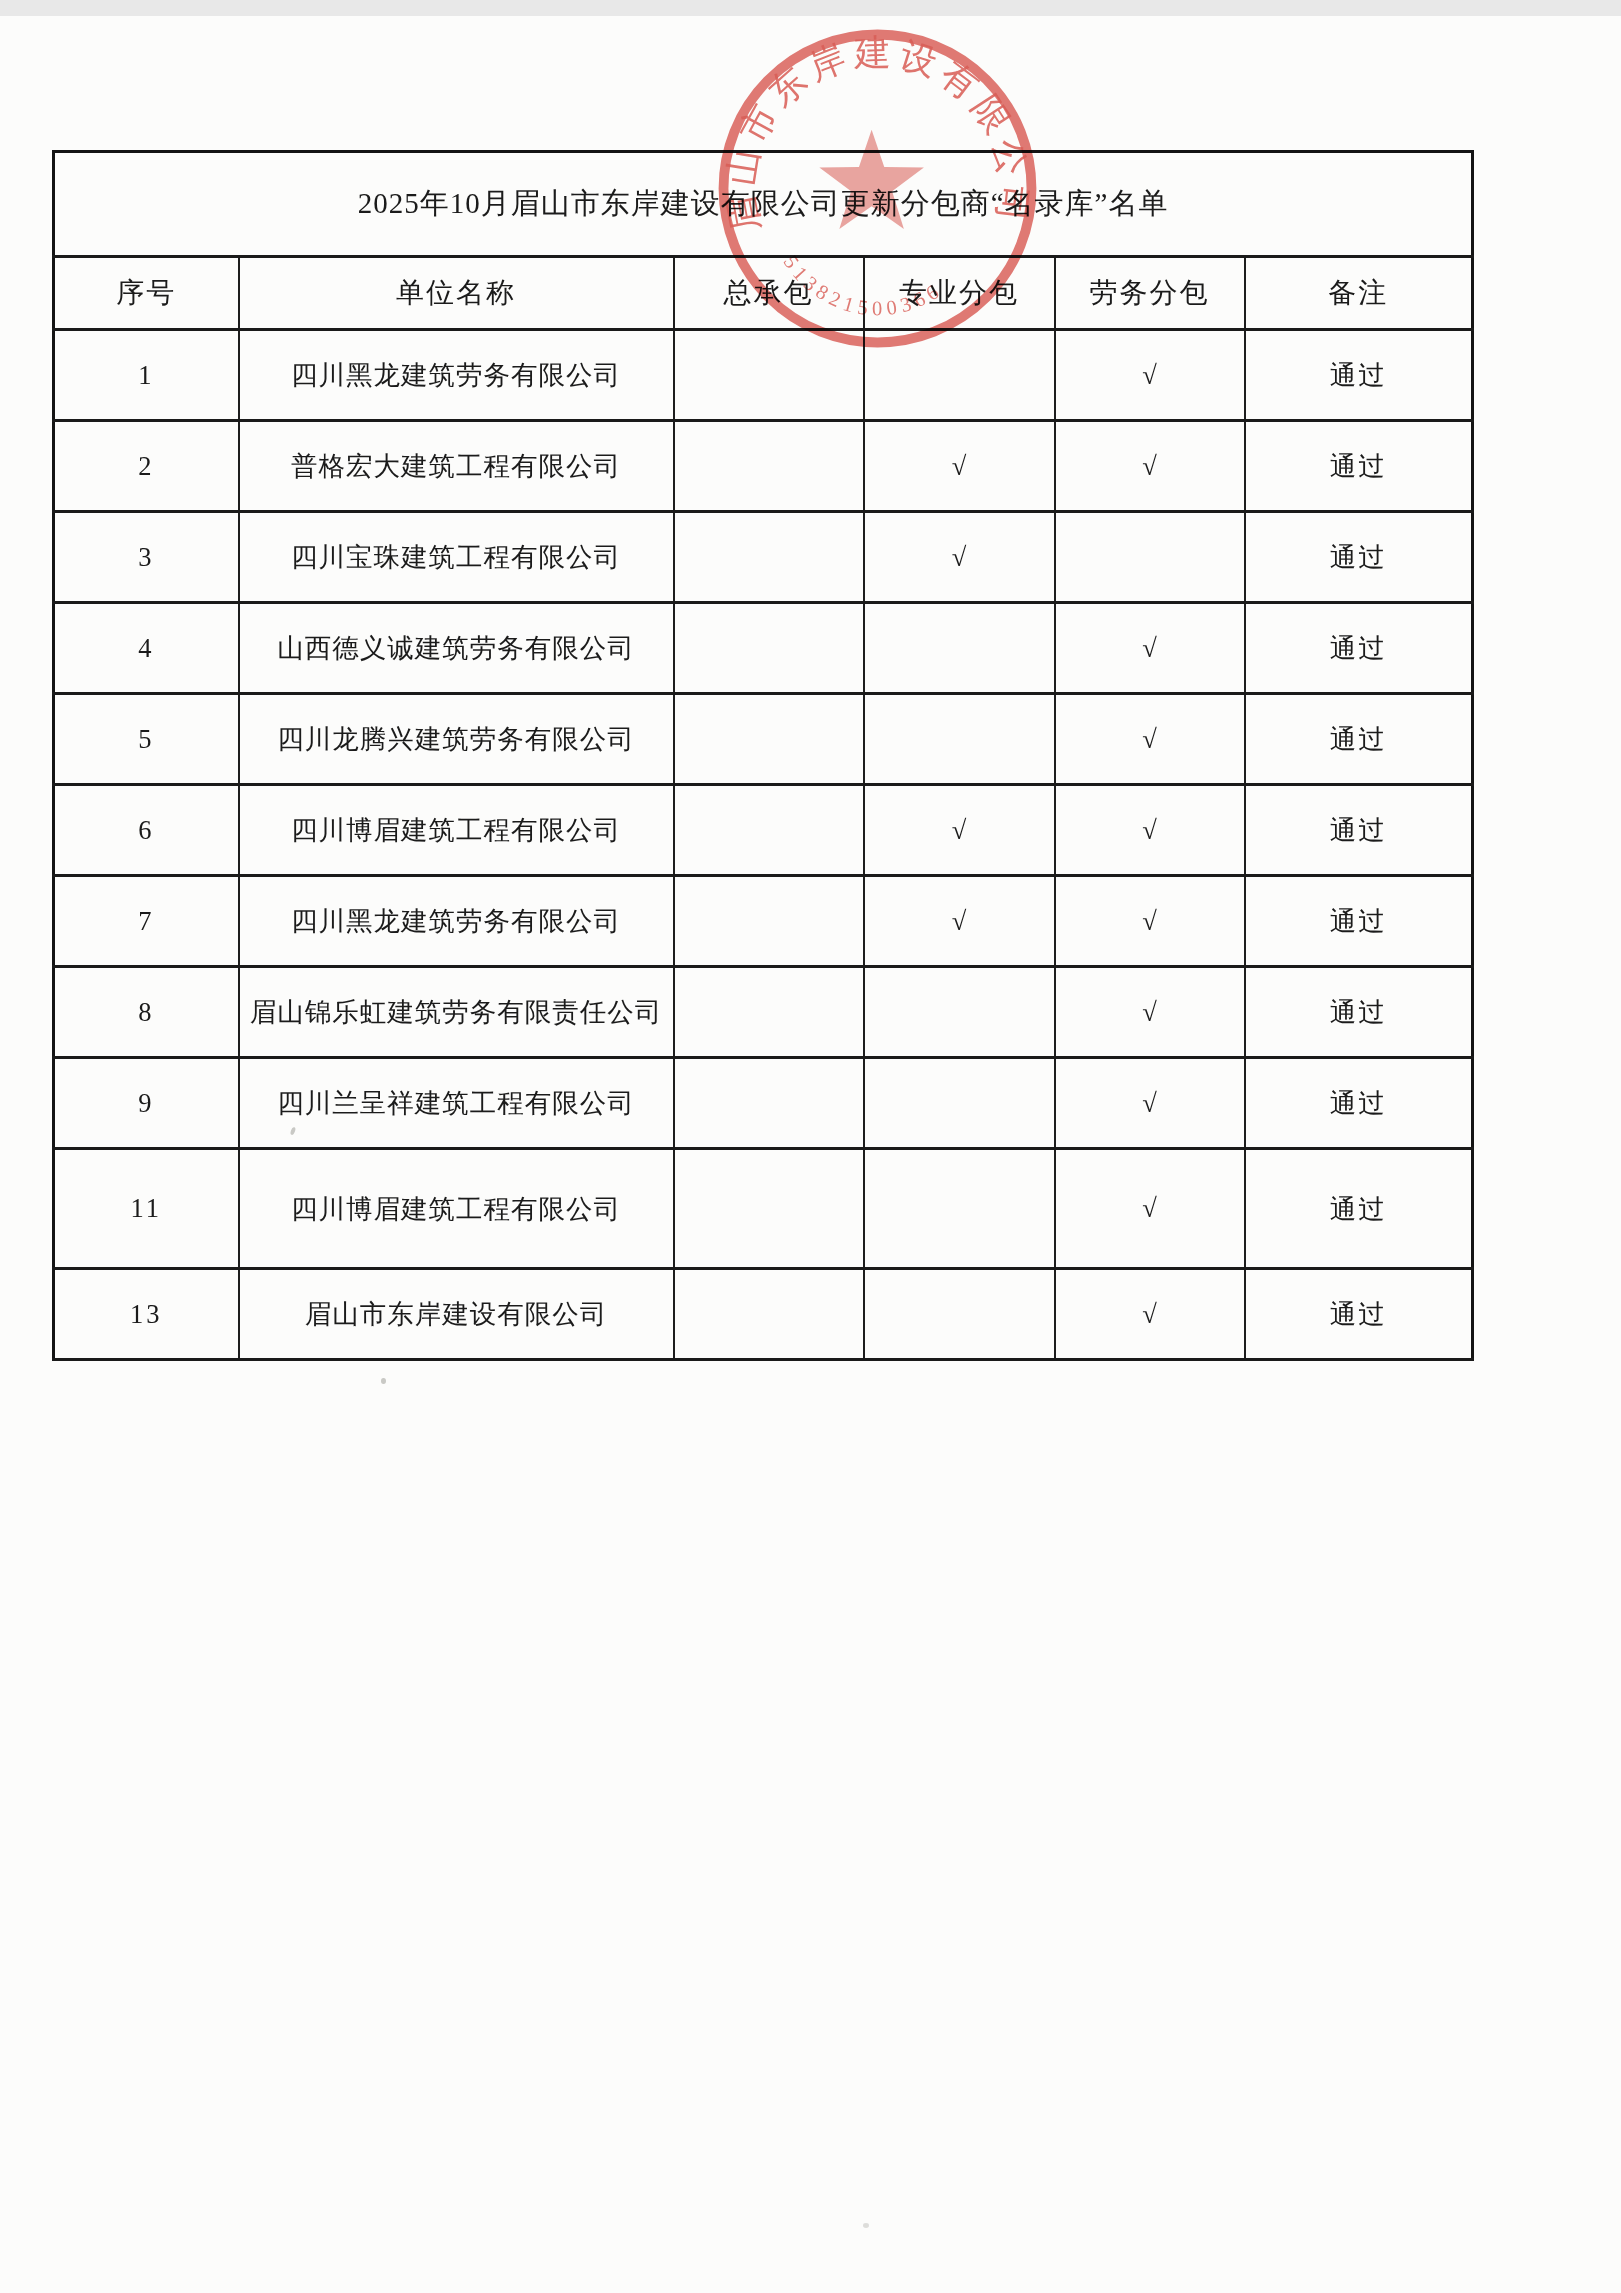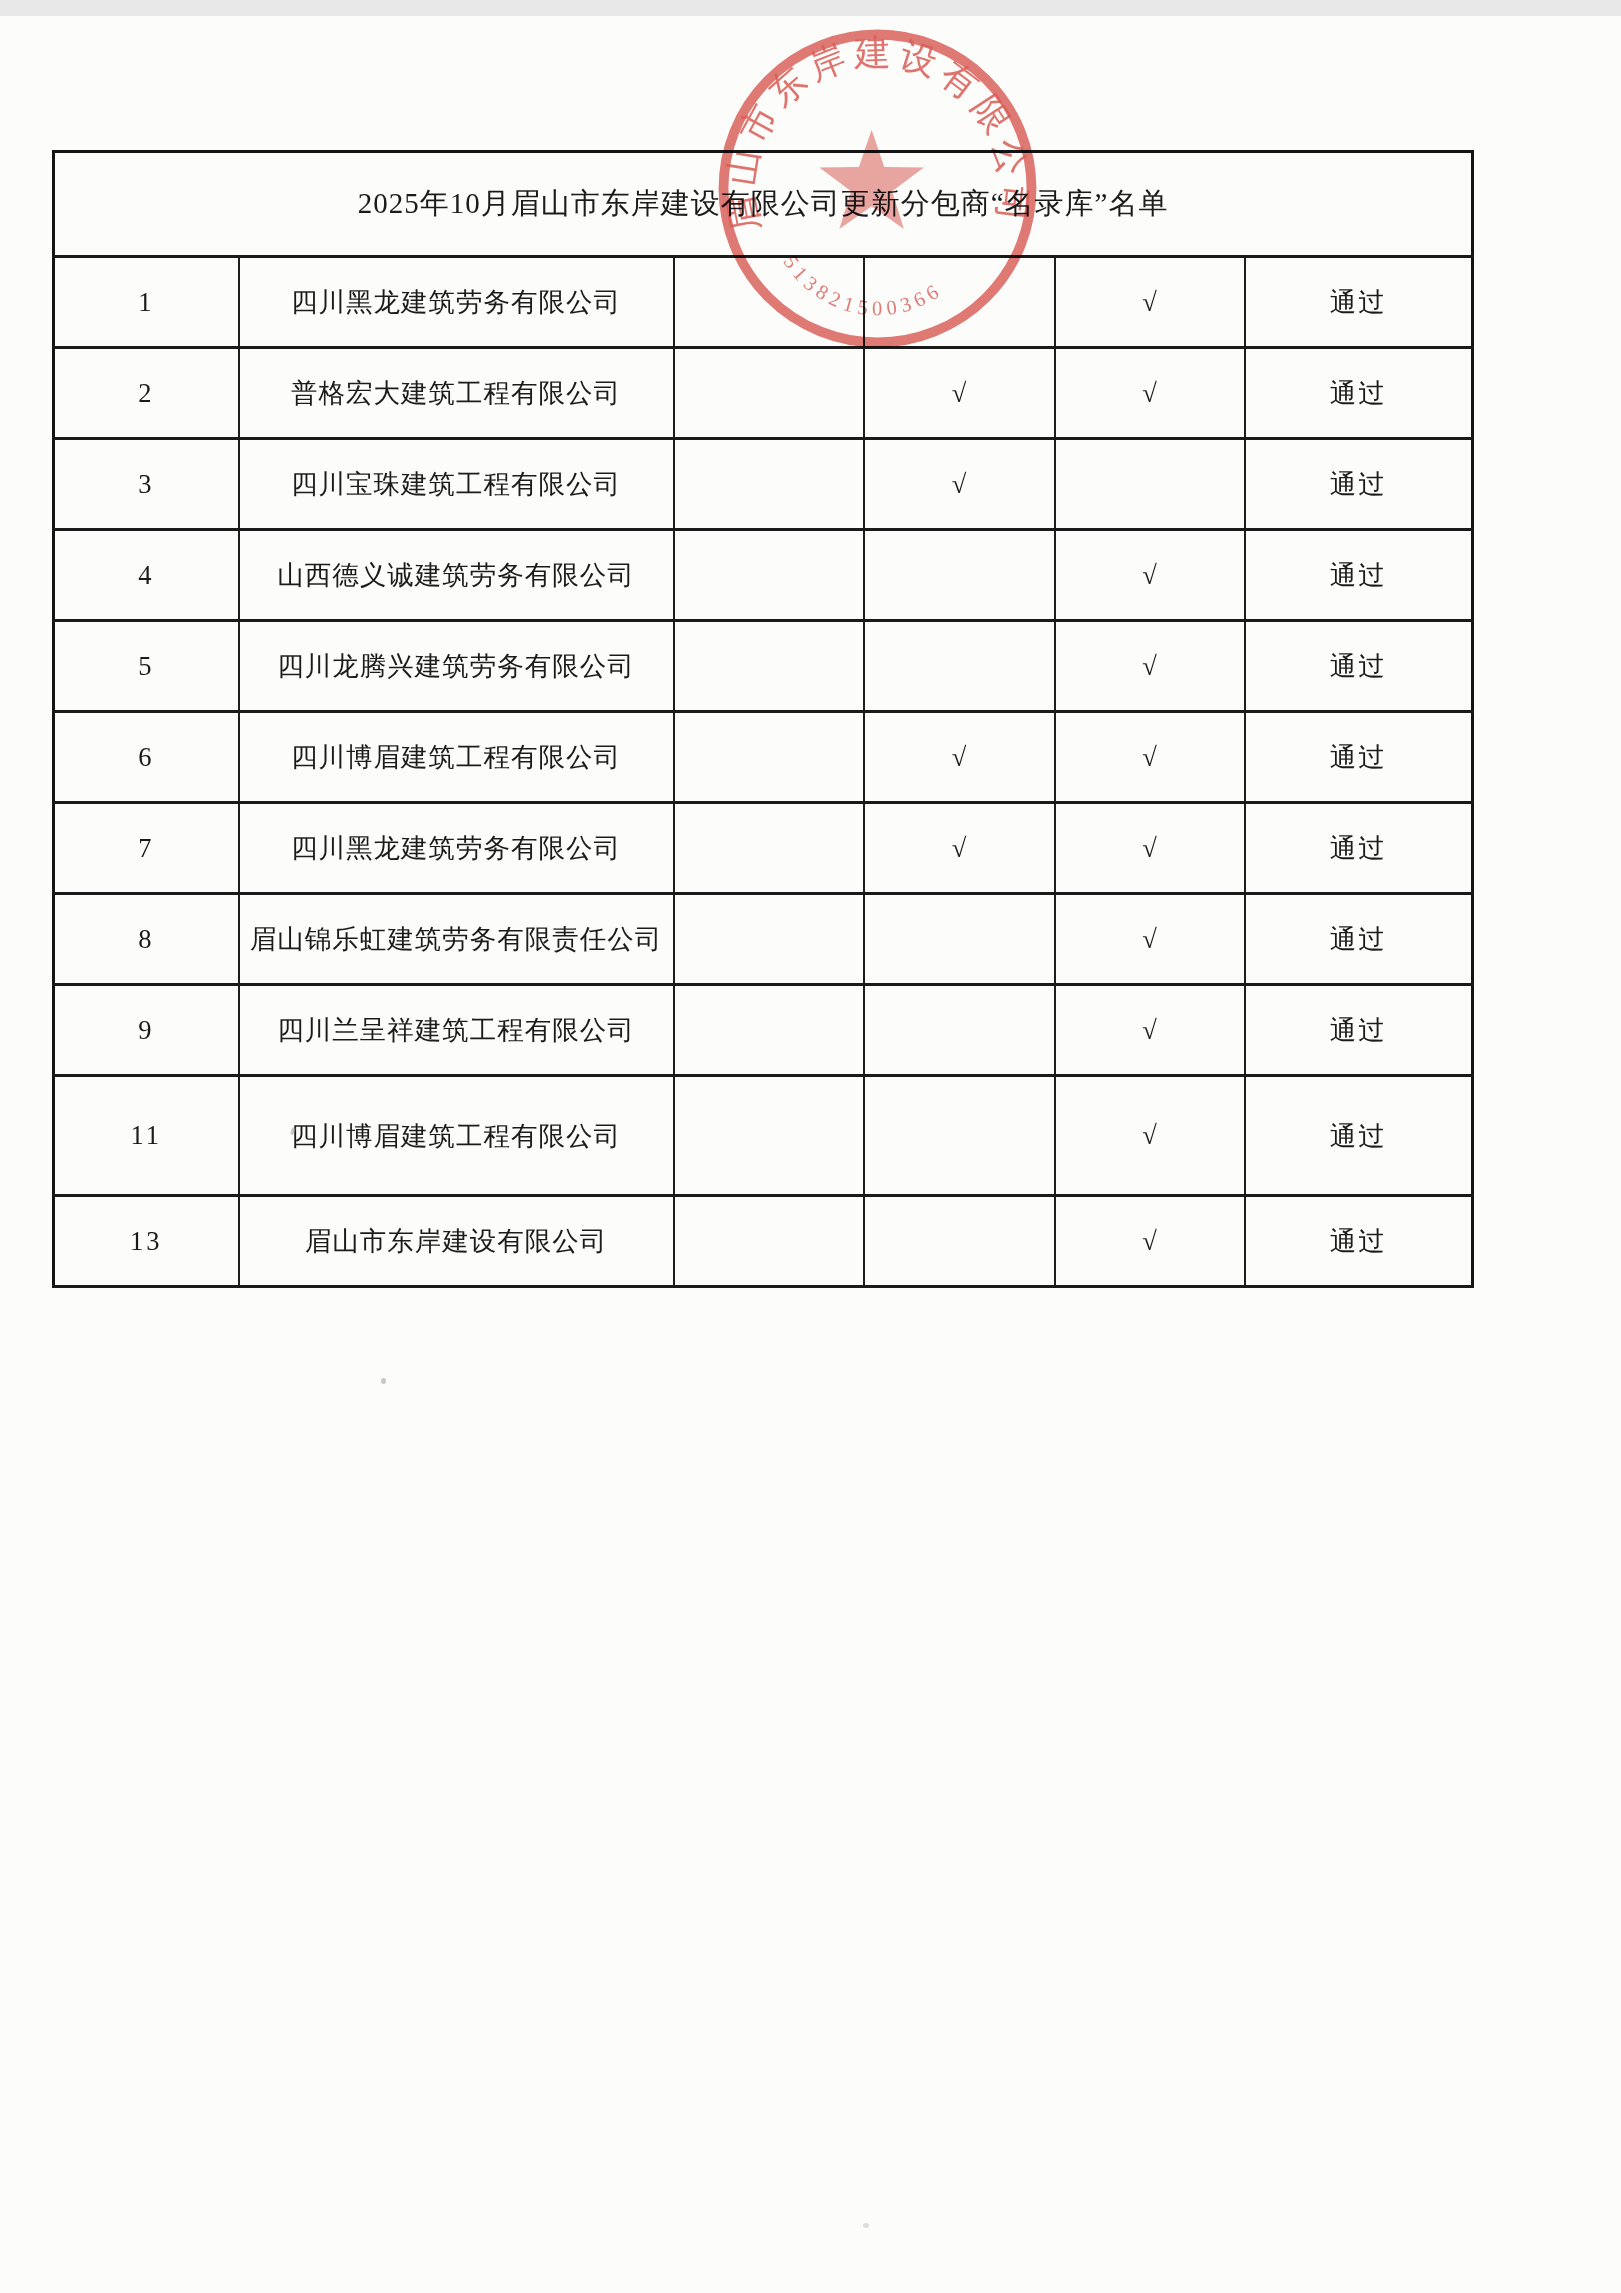--- a/index.html
+++ b/index.html
@@ -64,20 +64,28 @@
       <col style="width:185px">
         <col style="width:435px">
         <col style="width:190px">
       <col style="width:191px">
         <col style="width:190px">
         <col style="width:228px">
     </colgroup>
     <tbody>
       <tr class="title-row">
         <td colspan="6">2025年10月眉山市东岸建设有限公司更新分包商“名录库”名单</td>
+      </tr>
+      <tr class="header-row">
+        <th>序号</th>
+        <th>单位名称</th>
+        <th>总承包</th>
+        <th>专业分包</th>
+        <th>劳务分包</th>
+        <th>备注</th>
       </tr>
 
       <tr class="data-row">
         <td class="c-no">1</td>
         <td class="c-name">四川黑龙建筑劳务有限公司</td>
         <td class="c-check"></td>
         <td class="c-check"></td>
         <td class="c-check">√</td>
         <td class="c-remark">通过</td>
       </tr>

